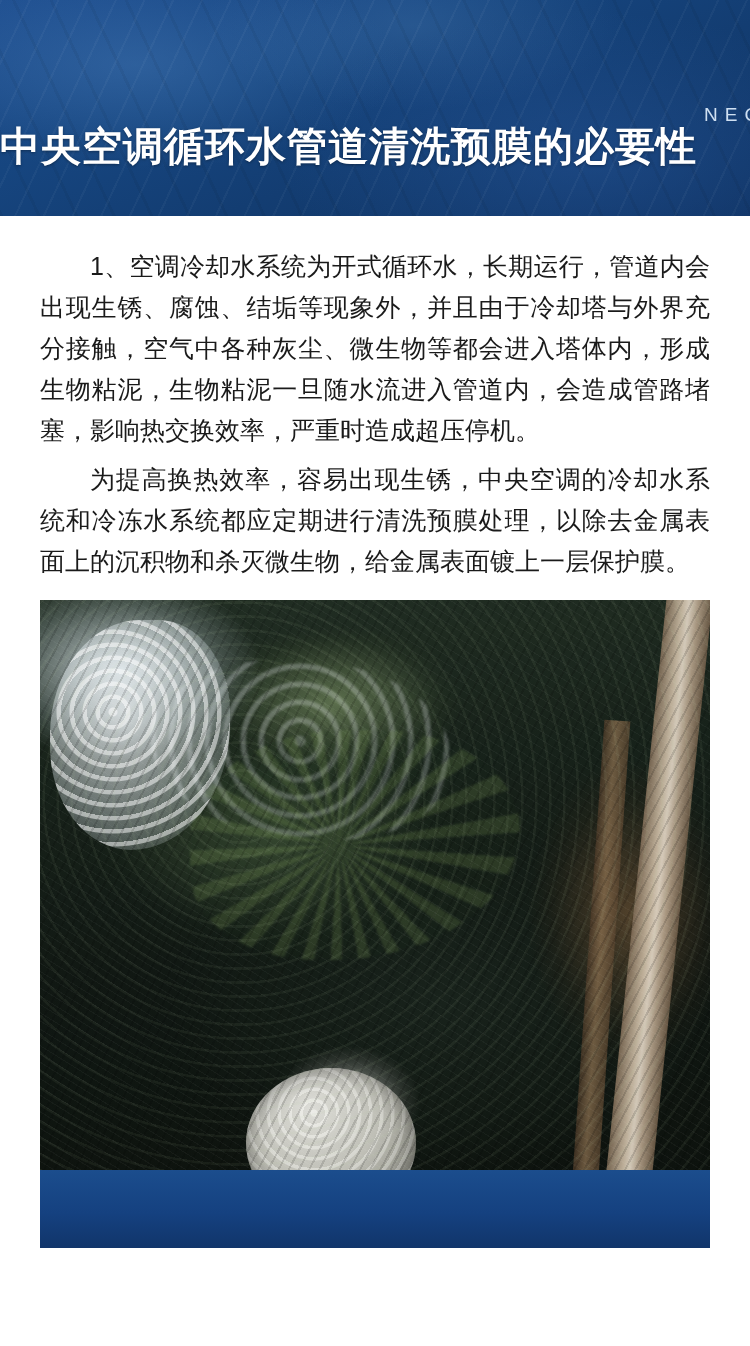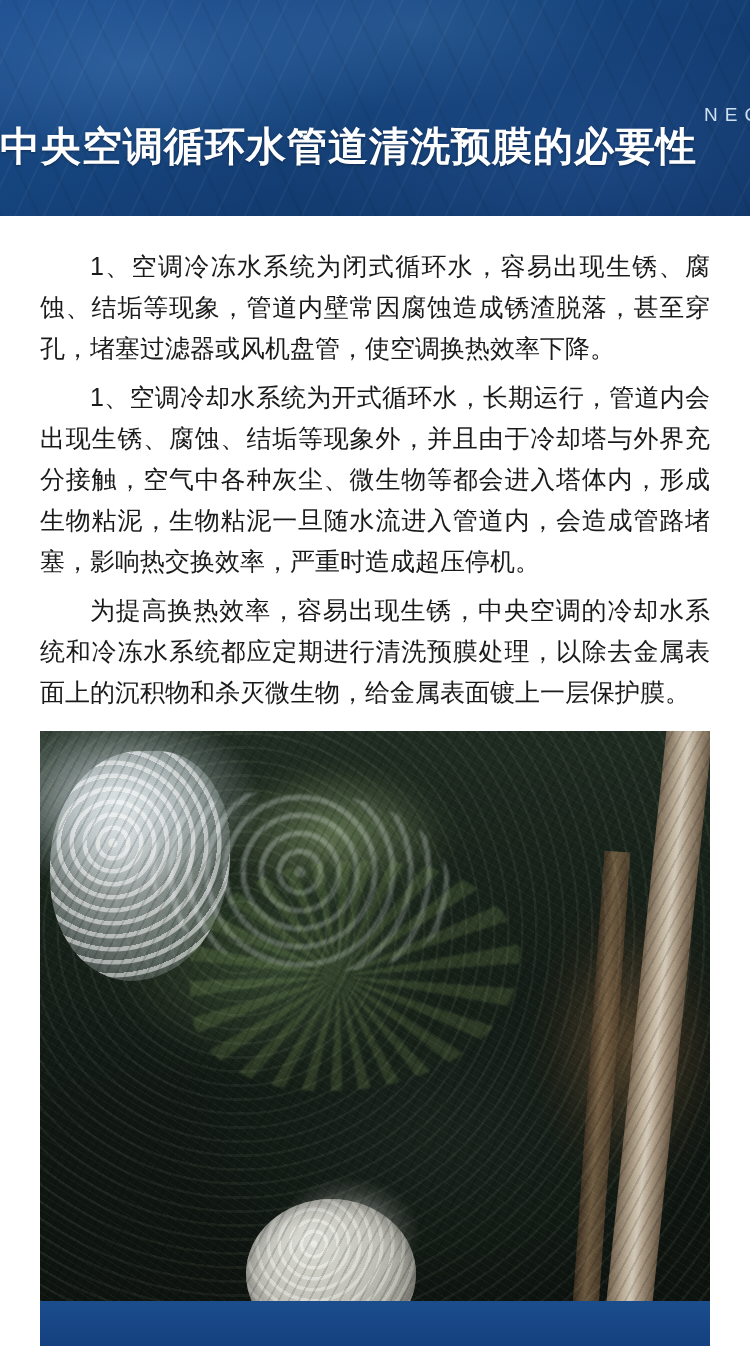--- a/index.html
+++ b/index.html
@@ -203,21 +203,20 @@
 <div class="page">
 
   <div class="header">
     <div class="header-inner">
       <div class="header-title">中央空调循环水管道清洗预膜的必要性</div>
       <div class="header-subtitle">NECESSITY</div>
     </div>
   </div>
 
   <div class="content">
-    <p class="para">1、空调冷冻水系统为闭式循环水，容易出现生锈、腐蚀、结垢等现象，管道内壁常因腐蚀造成锈渣脱落，甚至穿孔，堵塞过滤器或风机盘管，使空调换热效率下降。</p>
     <p class="para">1、空调冷却水系统为开式循环水，长期运行，管道内会出现生锈、腐蚀、结垢等现象外，并且由于冷却塔与外界充分接触，空气中各种灰尘、微生物等都会进入塔体内，形成生物粘泥，生物粘泥一旦随水流进入管道内，会造成管路堵塞，影响热交换效率，严重时造成超压停机。</p>
     <p class="para">为提高换热效率，容易出现生锈，中央空调的冷却水系统和冷冻水系统都应定期进行清洗预膜处理，以除去金属表面上的沉积物和杀灭微生物，给金属表面镀上一层保护膜。</p>
   </div>
 
   <div class="photo-wrap">
     <div class="photo"></div>
     <div class="photo-scum"></div>
     <div class="photo-algae"></div>
     <div class="photo-foam"></div>
     <div class="photo-pipe2"></div>

